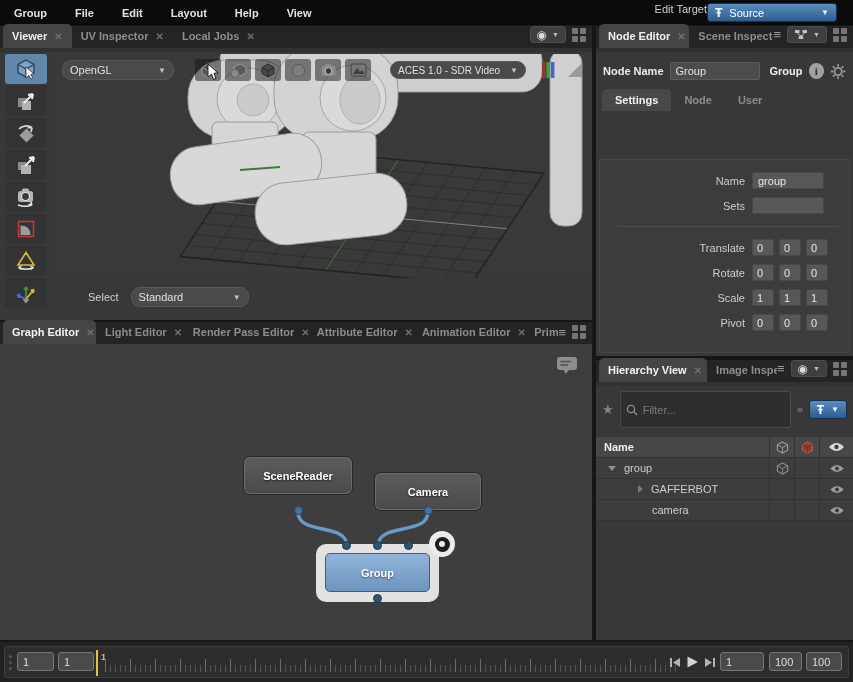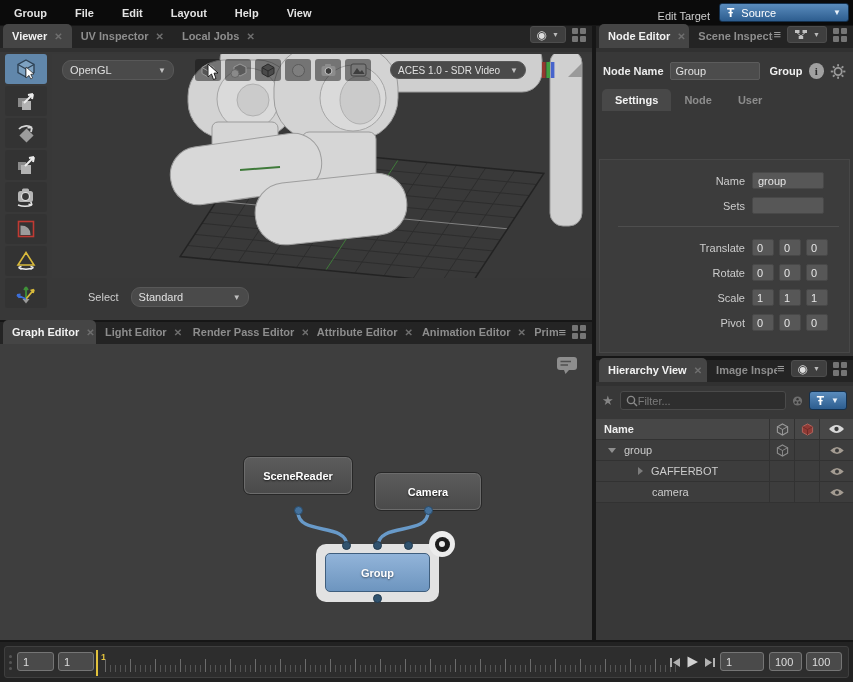--- a/index.html
+++ b/index.html
@@ -4,21 +4,21 @@
 <style>
   * { margin:0; padding:0; box-sizing:border-box; }
   html,body { background:#000; }
   .app { position:relative; width:853px; height:682px; background:#161616;
          font-family:"Liberation Sans",sans-serif; overflow:hidden; user-select:none; }
 
   
   .menubar { position:absolute; top:0; left:0; right:0; height:25px; background:#0b0b0b;
              display:flex; align-items:center; }
   .menu-item { color:#e3e3e3; font-size:11px; font-weight:bold; padding:0 14px; cursor:default; }
-  .menubar-right { margin-left:auto; display:flex; align-items:flex-end; gap:9px; padding-right:4px; }
+  .menubar-right { margin-left:auto; display:flex; align-items:flex-start; padding-right:16px; }
   .edit-target-label { color:#cfcfcf; font-size:11px; }
   .dd-blue { display:flex; align-items:center; background:linear-gradient(#5a8cbd,#2d5d8f);
              border:1px solid #14304d; border-radius:3px; height:19px; width:130px;
              padding:0 7px; color:#fff; font-size:11px; }
   .dd-blue .glyph { font-weight:bold; margin-right:7px; font-size:12px; }
   .dd-blue .arrow { margin-left:auto; font-size:8px; color:#eaf2fa; }
   .dd-blue.small { width:52px; }
 
   
   .panel { position:absolute; background:#383838; }
@@ -107,21 +107,21 @@
   .f-input.w72 { width:72px; }
   .f-input.w22 { width:22px; margin-right:5px; padding:0 4px; }
   .f-divider { border-top:1px solid #4e4e4e; margin:12px 10px 12px 18px; }
 
   
   .hv-panel { top:360px; left:596px; width:257px; height:280px; background:#313131; }
   .hv-body { position:absolute; top:26px; left:0; right:0; bottom:0; background:#383838; }
   .h-filterrow { display:flex; align-items:center; gap:6px; padding:5px 6px 4px 6px; }
   .star { color:#858585; font-size:13px; }
   .searchbox { flex:1; display:flex; align-items:center; background:#2e2e2e; border:1px solid #4a4a4a;
-               border-radius:3px; height:19px; padding:0 5px; }
+               border-radius:3px; height:37px; padding:0 5px; gap:5px; }
   .searchbox input { flex:1; min-width:0; background:transparent; border:none; outline:none;
                      color:#bbb; font-size:11px; font-family:"Liberation Sans",sans-serif; }
   .searchbox input::placeholder { color:#7b7b7b; }
   .h-table { margin-top:5px; font-size:11px; color:#cccccc; }
   .h-row { display:grid; grid-template-columns:1fr 25px 25px 34px; height:21px; align-items:stretch;
            border-bottom:1px solid #323232; background:#3d3d3d; }
   .h-row .c { display:flex; align-items:center; justify-content:center; border-left:1px solid #323232; }
   .h-row.h-header { background:#474747; font-weight:bold; color:#eee; }
   .h-name { display:flex; align-items:center; gap:8px; padding-left:8px; }
   .tri-open { width:0; height:0; border-left:4px solid transparent; border-right:4px solid transparent;

